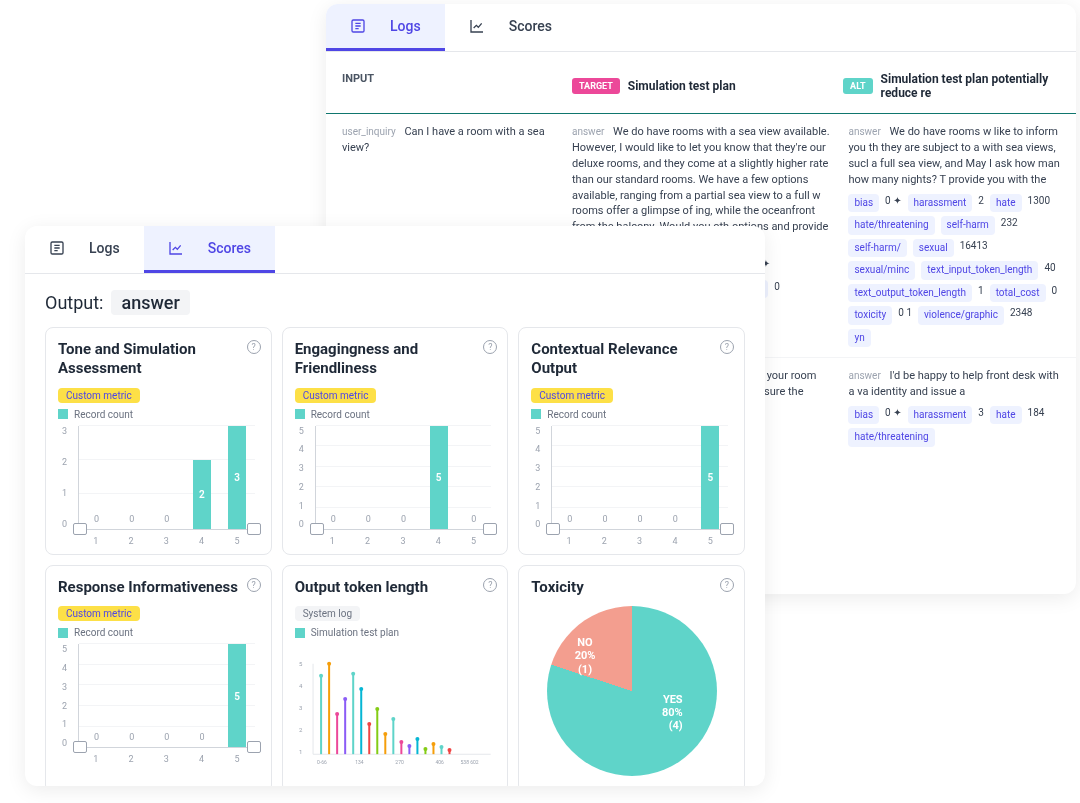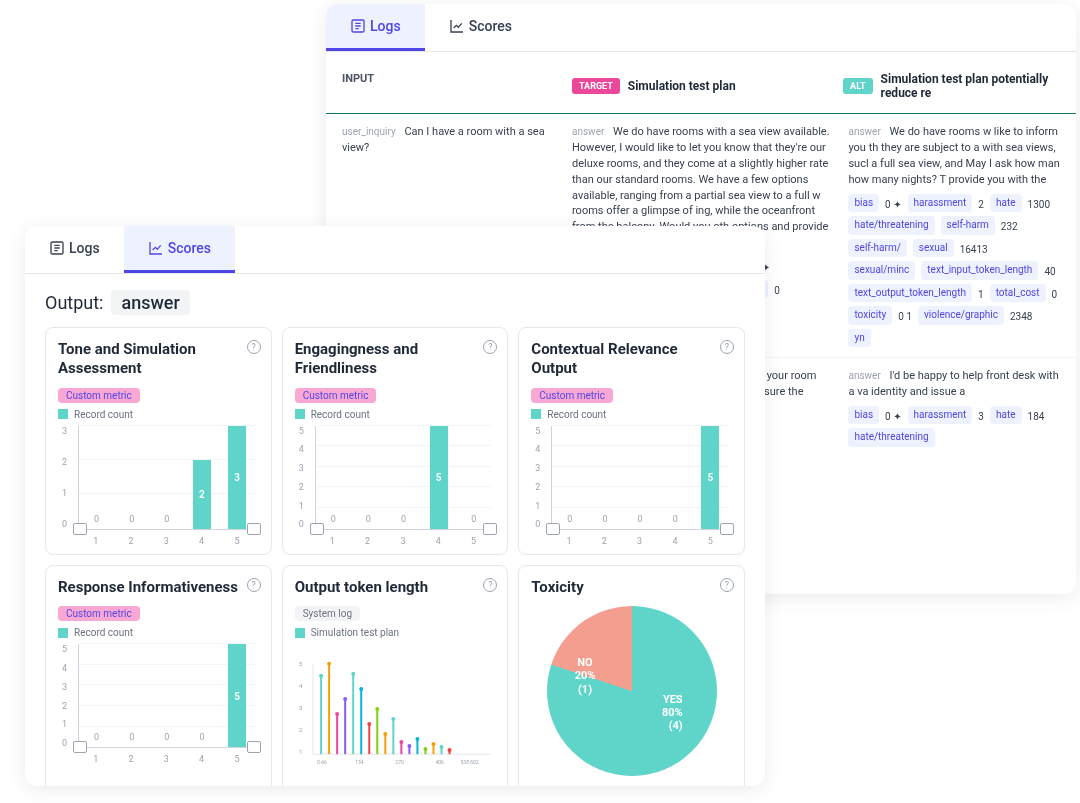--- a/index.html
+++ b/index.html
@@ -3,63 +3,63 @@
 <meta charset="utf-8">
 <style>
   * { box-sizing: border-box; margin: 0; padding: 0; }
   body { font-family: -apple-system, BlinkMacSystemFont, "Segoe UI", Roboto, sans-serif; background: #fff; width: 1080px; height: 803px; overflow: hidden; position: relative; color: #1f2937; }
   
   .panel { position: absolute; background: #fff; border-radius: 12px; box-shadow: 0 4px 20px rgba(0,0,0,0.08); overflow: hidden; }
   .panel-back { left: 326px; top: 4px; width: 750px; height: 590px; }
   .panel-front { left: 25px; top: 226px; width: 740px; height: 560px; z-index: 10; }
   
   .tabs { display: flex; border-bottom: 1px solid #e5e7eb; }
-  .tab { padding: 14px 24px; display: flex; align-items: center; gap: 4px; font-size: 14px; font-weight: 500; cursor: pointer; border-bottom: 3px solid transparent; }
+  .tab { padding: 14px 24px; display: flex; align-items: center; gap: 24px; font-size: 14px; font-weight: 500; cursor: pointer; border-bottom: 3px solid transparent; }
   .tab.active { color: #4f46e5; border-bottom-color: #4f46e5; background: #eef2ff; }
   .tab.inactive { color: #374151; }
   
   .icon { display: inline-block; width: 16px; height: 16px; }
   
   .output-label { padding: 16px 20px 8px; font-size: 18px; display: flex; align-items: center; gap: 8px; }
   .output-chip { background: #f3f4f6; padding: 2px 10px; border-radius: 4px; font-weight: 500; }
   
   .cards { display: grid; grid-template-columns: repeat(3, 1fr); gap: 10px; padding: 4px 20px 20px; }
   .card { border: 1px solid #e5e7eb; border-radius: 8px; padding: 12px 12px 8px; position: relative; }
   .card-title { font-size: 15px; font-weight: 700; margin-bottom: 6px; padding-right: 20px; line-height: 1.25; }
   .help-icon { position: absolute; right: 10px; top: 12px; width: 14px; height: 14px; border: 1px solid #9ca3af; border-radius: 50%; font-size: 9px; text-align: center; line-height: 12px; color: #9ca3af; }
-  .badge { display: inline-block; background: #f9a8d4; color: #4f46e5; font-size: 10px; padding: 2px 8px; border-radius: 4px; margin-bottom: 6px; }
+  .badge { display: inline-block; background: #fde047; color: #4f46e5; font-size: 10px; padding: 2px 8px; border-radius: 4px; margin-bottom: 6px; }
   .badge.gray { background: #f3f4f6; color: #6b7280; }
   .legend-swatch { display: flex; align-items: center; gap: 6px; font-size: 10px; color: #6b7280; margin-bottom: 6px; }
   .swatch { width: 10px; height: 10px; background: #5fd4c9; }
   
   .barchart { position: relative; height: 120px; }
   .barchart .axis-y { position: absolute; left: 4px; top: 0; bottom: 16px; display: flex; flex-direction: column-reverse; justify-content: space-between; font-size: 9px; color: #9ca3af; }
   .barchart .plot { position: absolute; left: 20px; right: 4px; top: 0; bottom: 16px; border-left: 1px solid #d1d5db; border-bottom: 1px solid #d1d5db; display: flex; align-items: flex-end; justify-content: space-around; }
   .barchart .gridline { position: absolute; left: 0; right: 0; height: 0; border-top: 1px solid #f3f4f6; }
   .barchart .bar { width: 18px; background: #5fd4c9; display: flex; align-items: center; justify-content: center; font-size: 10px; color: #fff; position: relative; }
   .barchart .bar.zero { height: 1px; background: transparent; }
   .barchart .bar .bar-label { position: absolute; bottom: 50%; transform: translateY(50%); color: #fff; font-weight: 600; }
   .barchart .zero-label { position: absolute; top: -14px; color: #9ca3af; font-size: 9px; left: 50%; transform: translateX(-50%); }
   .barchart .axis-x { position: absolute; left: 20px; right: 4px; bottom: 0; display: flex; justify-content: space-around; font-size: 9px; color: #9ca3af; }
   .slider-thumb { position: absolute; bottom: -6px; width: 14px; height: 12px; border: 1px solid #9ca3af; border-radius: 2px; background: #fff; }
   
   .pie { width: 170px; height: 170px; margin: 10px auto 0; border-radius: 50%; position: relative; background: conic-gradient(#5fd4c9 0deg 288deg, #f39e8f 288deg 360deg); }
-  .pie-label { position: absolute; color: #fff; font-size: 11px; font-weight: 700; text-align: center; line-height: 1.2; margin-top: 20px; }
+  .pie-label { position: absolute; color: #fff; font-size: 11px; font-weight: 700; text-align: center; line-height: 1.2; }
   .pie-label.no { left: 28px; top: 30px; }
   .pie-label.yes { right: 34px; bottom: 44px; text-align: right; }
   
   .multiline-chart { height: 140px; position: relative; }
   .back-headers { display: flex; padding: 20px 16px 12px; border-bottom: 1px solid #0f766e; }
   .col-input { width: 230px; font-weight: 700; font-size: 11px; color: #4b5563; }
   .col-target, .col-alt { flex: 1; display: flex; align-items: center; gap: 8px; font-weight: 700; font-size: 12px; }
   .tag-target { background: #ec4899; color: #fff; font-size: 9px; padding: 3px 7px; border-radius: 3px; font-weight: 700; }
   .tag-alt { background: #5fd4c9; color: #fff; font-size: 9px; padding: 3px 7px; border-radius: 3px; font-weight: 700; }
   .back-row { display: flex; padding: 10px 16px; gap: 12px; font-size: 11px; color: #374151; line-height: 1.45; }
   .muted-label { color: #9ca3af; font-size: 10px; margin-right: 6px; }
-  .pill-row { display: flex; flex-wrap: wrap; gap: 4px 6px; margin-top: 6px; align-items: flex-end; font-size: 10px; }
+  .pill-row { display: flex; flex-wrap: wrap; gap: 4px 6px; margin-top: 6px; align-items: flex-start; font-size: 10px; }
   .pill { background: #eef2ff; color: #4f46e5; padding: 2px 6px; border-radius: 4px; font-size: 10px; }
   .pill-val { color: #374151; font-size: 10px; }
 </style>
 </head>
 <body>
 
 <div class="panel panel-back">
   <div class="tabs">
     <div class="tab active">
       <svg class="icon" viewBox="0 0 24 24" fill="none" stroke="currentColor" stroke-width="2">

